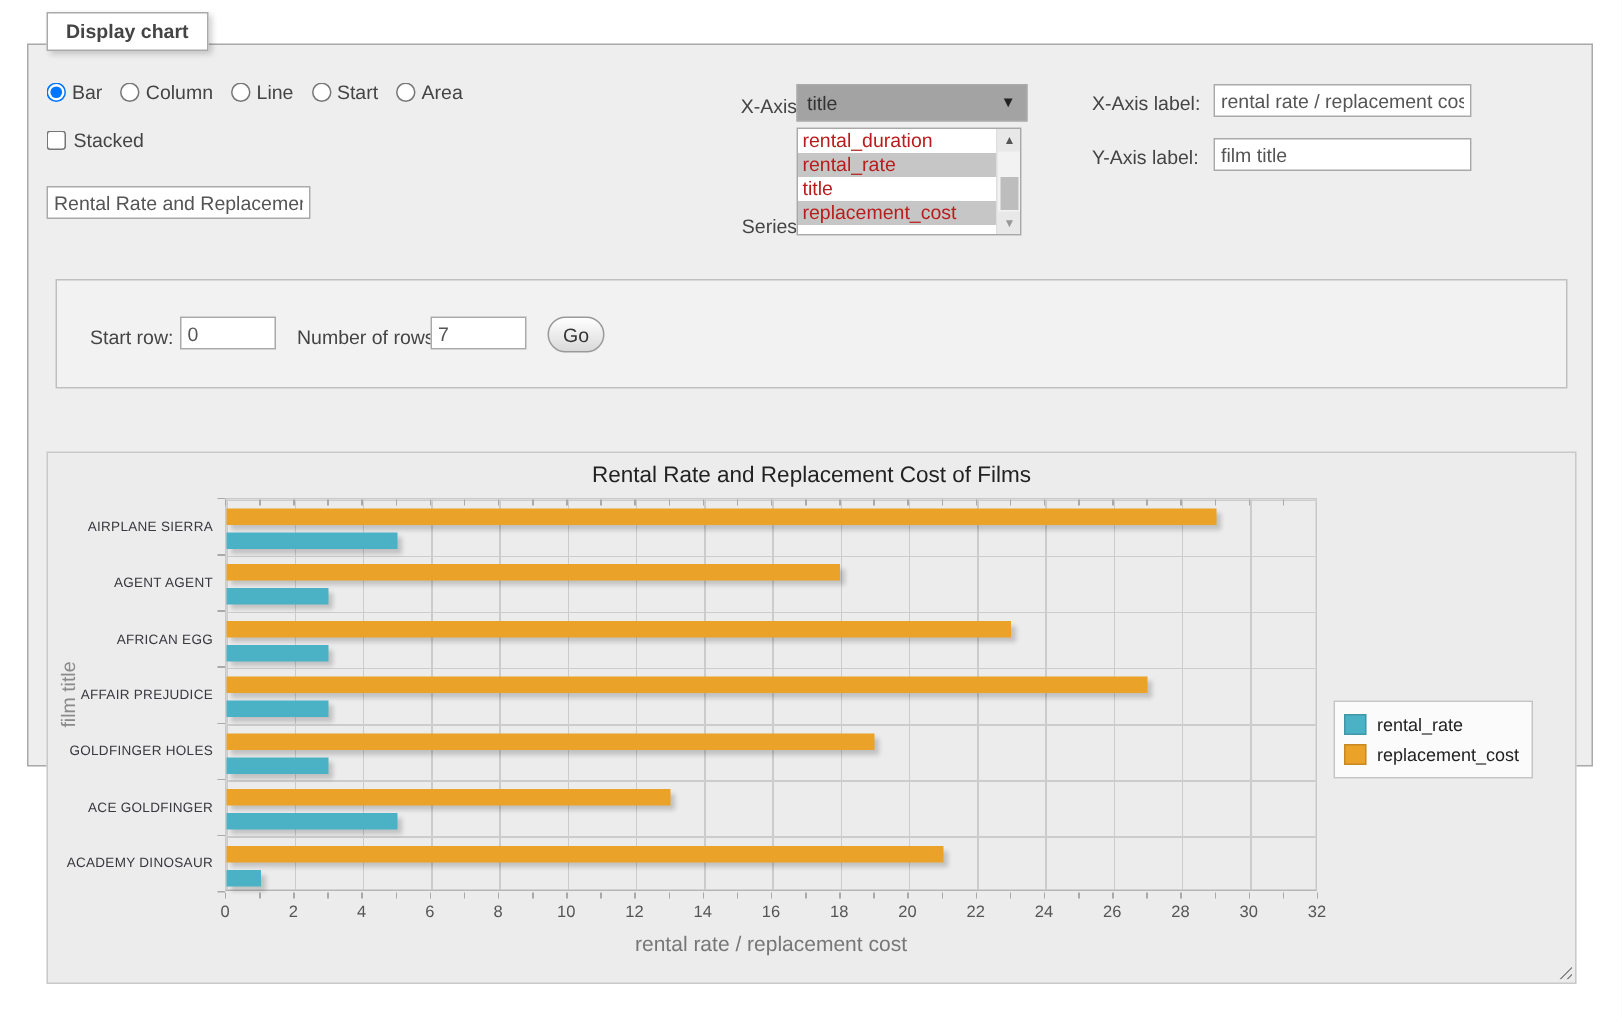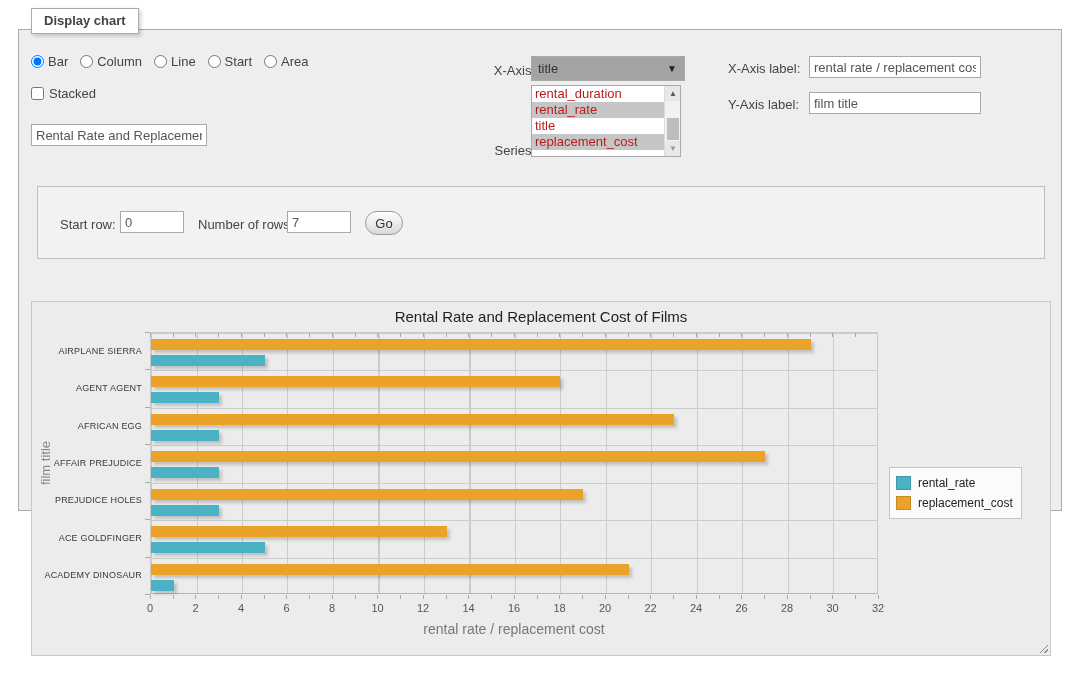--- a/index.html
+++ b/index.html
@@ -195,21 +195,21 @@
         <div class="legend-item">
           <div class="legend-swatch" style="background: rgb(234, 162, 40);"></div>
           <div class="legend-text">replacement_cost</div>
         </div>
       </div>
     <div class="resize-handle"></div>
   <div class="ycat" style="top: 43.7143px;">AIRPLANE SIERRA</div>
       <div class="ycat" style="top: 81.1429px;">AGENT AGENT</div>
       <div class="ycat" style="top: 118.571px;">AFRICAN EGG</div>
       <div class="ycat" style="top: 156px;">AFFAIR PREJUDICE</div>
-      <div class="ycat" style="top: 193.429px;">PREJUDICE HOLES</div>
+      <div class="ycat" style="top: 193.429px;">GOLDFINGER HOLES</div>
       <div class="ycat" style="top: 230.857px;">ACE GOLDFINGER</div>
       <div class="ycat" style="top: 268.286px;">ACADEMY DINOSAUR</div>
       <div class="xtick" style="left: 118px;">0</div>
       <div class="xtick" style="left: 163.5px;">2</div>
       <div class="xtick" style="left: 209px;">4</div>
       <div class="xtick" style="left: 254.5px;">6</div>
       <div class="xtick" style="left: 300px;">8</div>
       <div class="xtick" style="left: 345.5px;">10</div>
       <div class="xtick" style="left: 391px;">12</div>
       <div class="xtick" style="left: 436.5px;">14</div>

